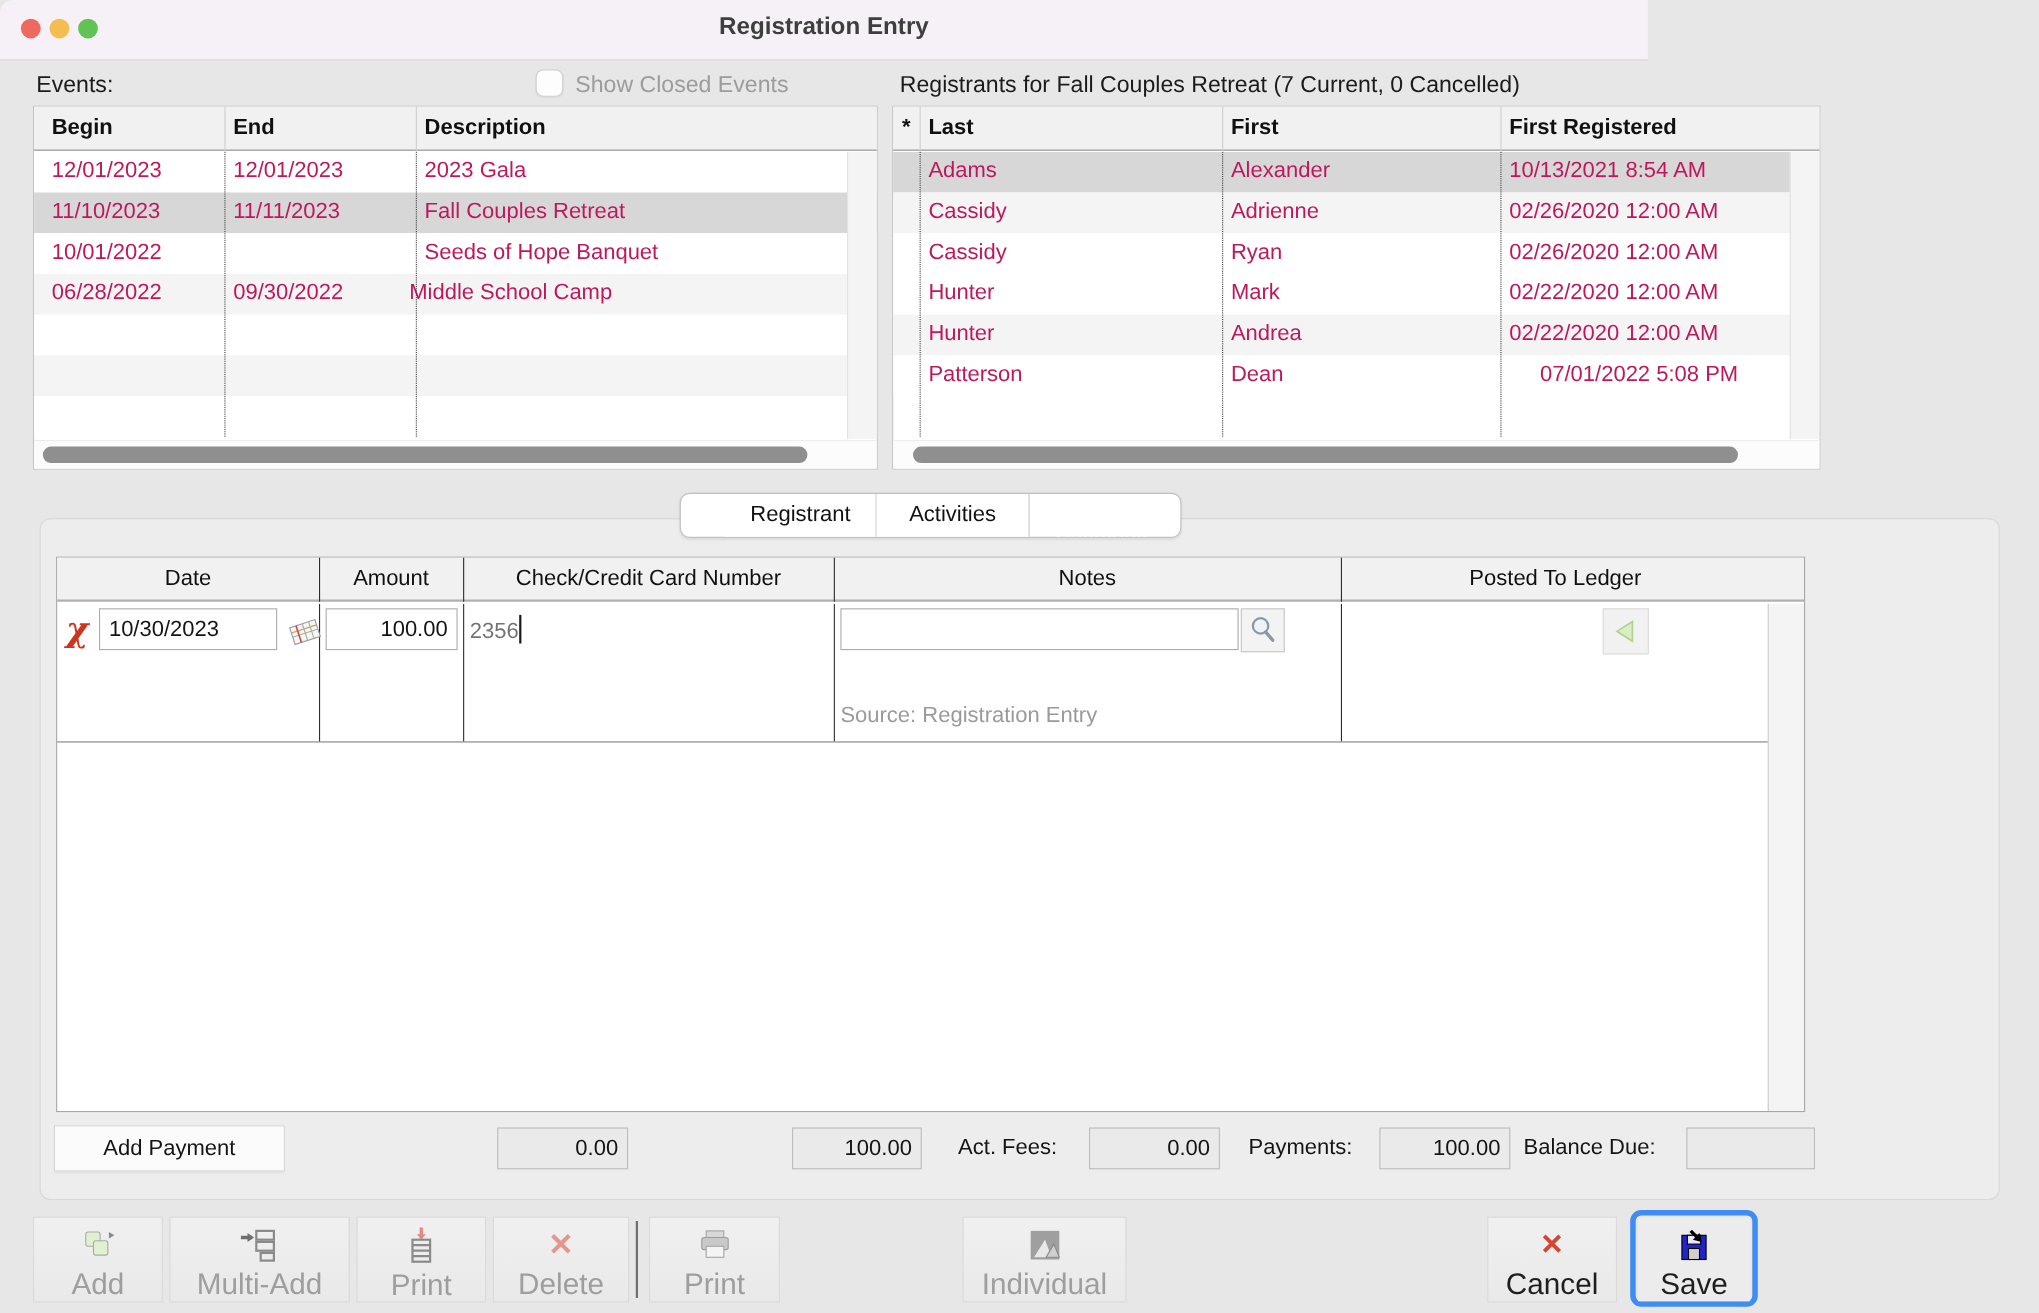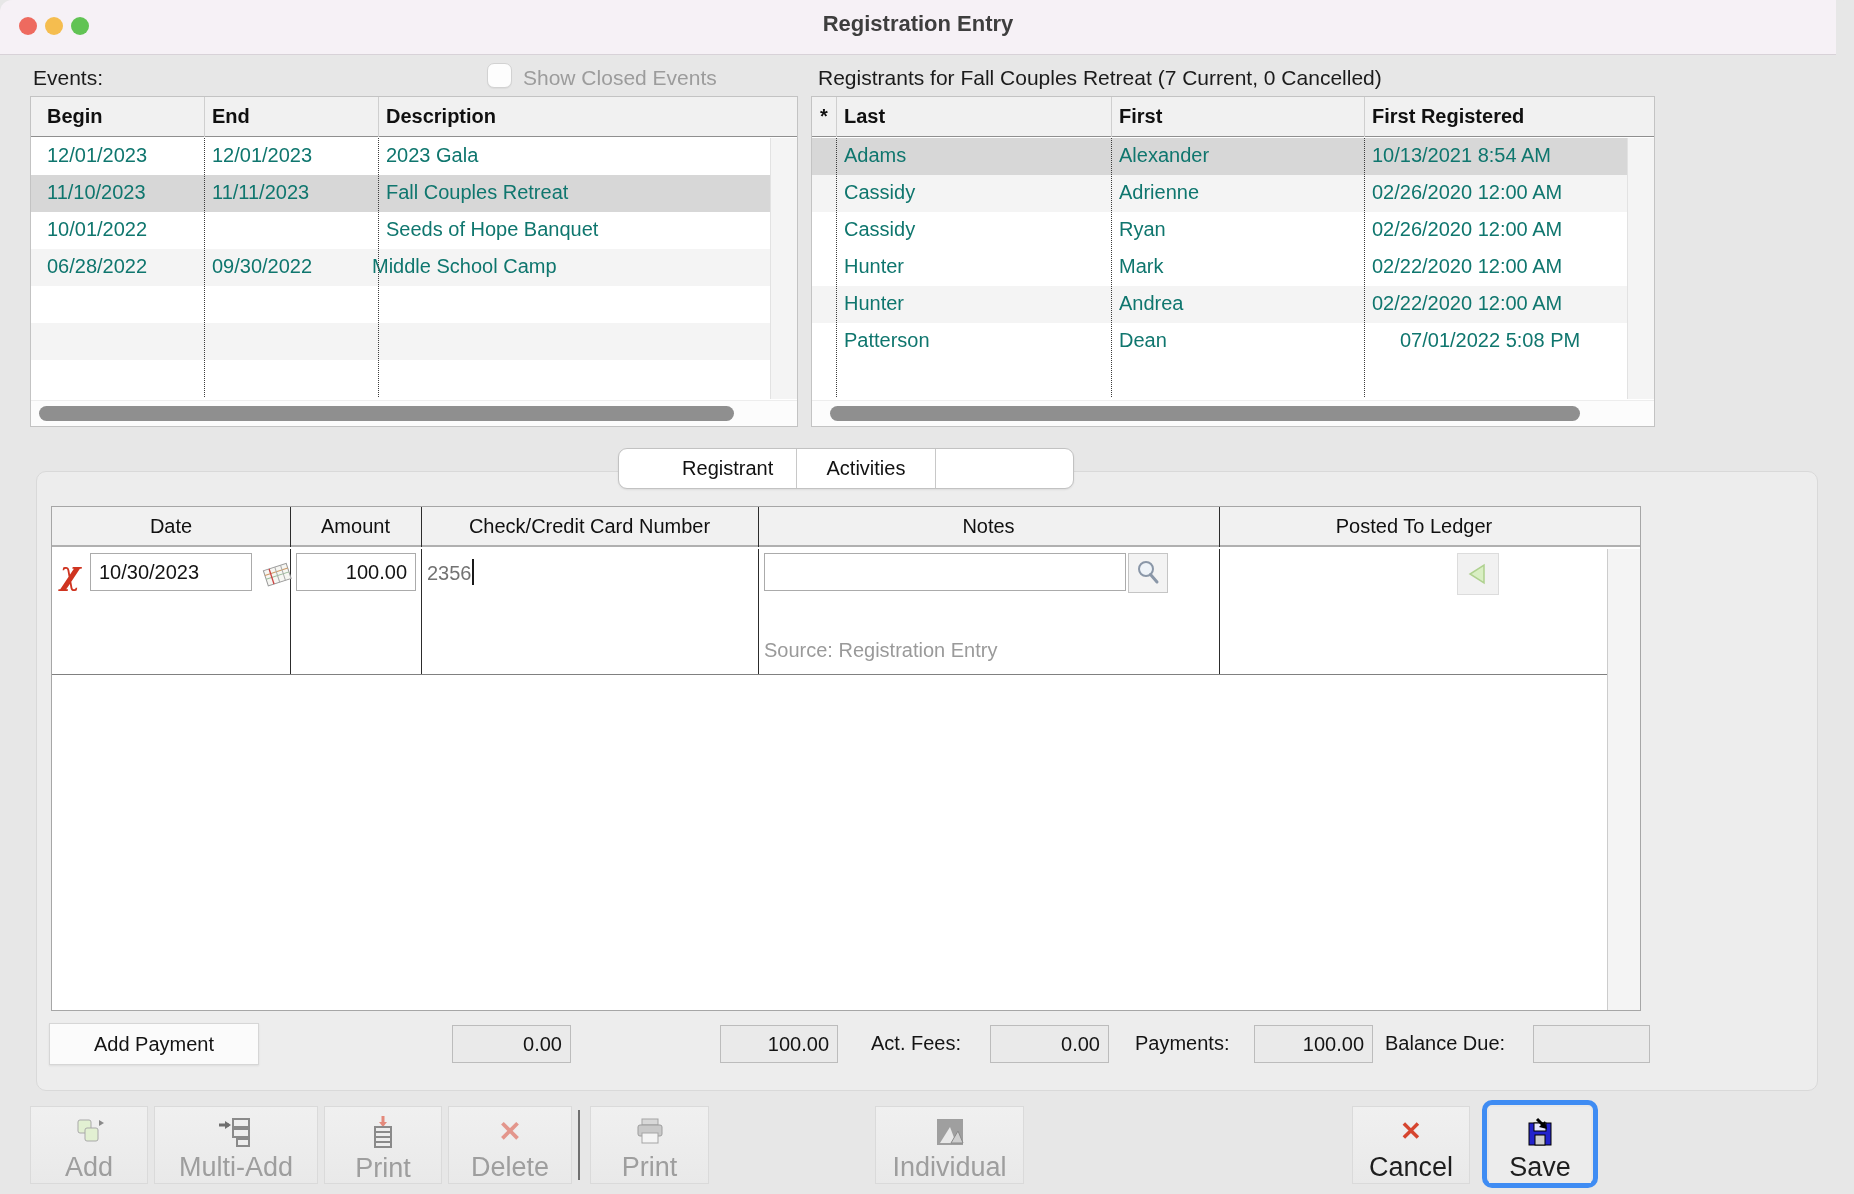--- a/index.html
+++ b/index.html
@@ -2,21 +2,21 @@
 <html><head>
 <meta charset="utf-8">
 <style>
   * { margin:0; padding:0; box-sizing:border-box; }
   html,body { width:1854px; height:1194px; }
   body { font-family:"Liberation Sans", sans-serif; background:#e7e7e7; position:relative;
          overflow:hidden; color:#1b1b1b; }
   .window { position:absolute; inset:0; border-radius:12px 12px 0 0; overflow:hidden; background:#e7e7e7; }
 
   
-  .titlebar { position:absolute; left:0; top:0; width:1836px; height:55px; background:#f6f1f6;
+  .titlebar { position:absolute; left:0; top:0; width:1498px; height:55px; background:#f6f1f6;
               border-bottom:1px solid #d8d2d8; }
   .tl-btn { position:absolute; top:17px; width:18px; height:18px; border-radius:50%; }
   .tl-close { left:19px; background:#ee6a5f; }
   .tl-min   { left:45px; background:#f5bd4f; }
   .tl-zoom  { left:71px; background:#61c354; }
   .win-title { position:absolute; top:11px; left:0; width:100%; text-align:center;
                font-size:22px; font-weight:bold; color:#3e3e3e; }
 
   
   .events-label { position:absolute; left:33px; top:66px; font-size:21px; color:#1b1b1b; }
@@ -30,21 +30,21 @@
   .dtable.events { left:30px; width:768px; }
   .dtable.registrants { left:811px; width:844px; }
   .thead { position:absolute; left:0; top:0; right:0; height:40px; background:#f1f1f1;
            border-bottom:1px solid #8f8f8f; }
   .thead .hcell { position:absolute; top:8px; font-size:20px; font-weight:bold; color:#101010; }
   .hdiv { position:absolute; top:0; height:40px; width:0; border-left:1px solid #cfcfcf; }
   .tbody { position:absolute; left:0; top:41px; right:0; height:259px; overflow:hidden; }
   .trow { position:relative; height:37px; background:#fff; }
   .trow.alt { background:#f4f4f4; }
   .trow.sel { background:#d7d7d7; }
-  .cell { position:absolute; top:6px; font-size:20px; color:#0f766e; white-space:nowrap; }
+  .cell { position:absolute; top:6px; font-size:20px; color:#be185d; white-space:nowrap; }
   .vdot { position:absolute; top:41px; height:259px; width:0; border-left:1px dotted #3c3c3c; }
   .vstrip { position:absolute; top:41px; bottom:27px; width:27px; background:#f4f4f4;
             border-left:1px solid #e2e2e2; }
   .hscroll { position:absolute; left:0; right:0; bottom:0; height:26px; background:#fcfcfc;
              border-top:1px solid #ededed; }
   .hthumb { position:absolute; top:5px; height:15px; border-radius:8px; background:#8f8f8f; }
 
   
   .tabs { position:absolute; left:618px; top:448px; width:456px; height:41px; display:flex;
           border:1px solid #c2c2c2; border-radius:9px; overflow:hidden; background:#fff;

